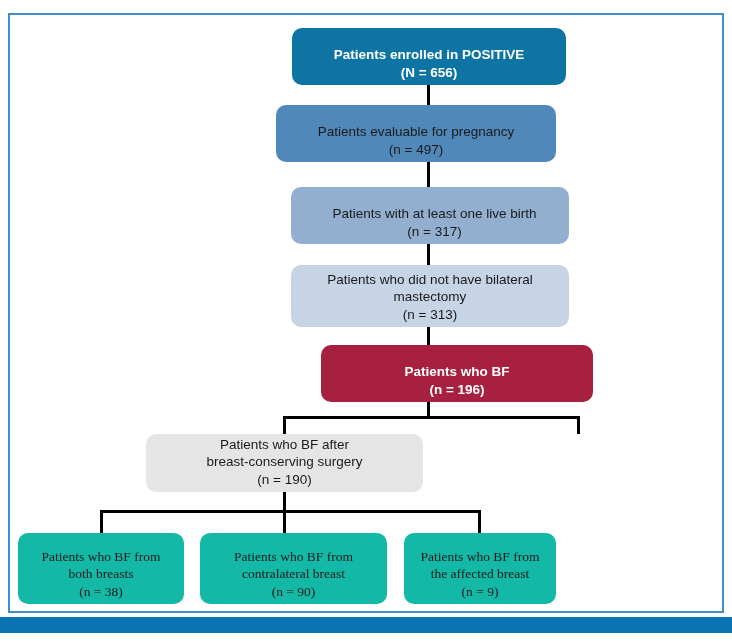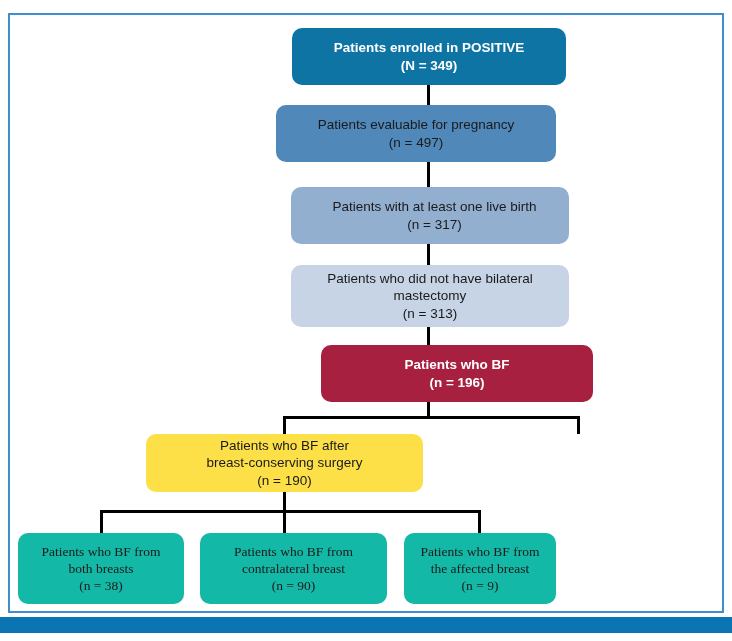--- a/index.html
+++ b/index.html
@@ -23,36 +23,36 @@
     position: absolute;
     left: 0; top: 617px;
     width: 732px; height: 16px;
     background: #0B74B2;
   }
   .box {
     position: absolute;
     border-radius: 10px;
     display: flex;
     flex-direction: column;
-    justify-content: center;
+    justify-content: flex-end;
     align-items: center;
     text-align: center;
     font-size: 13.5px;
     line-height: 1.28;
     color: #1a1a1a;
     box-sizing: border-box;
     padding: 4px 8px;
   }
   .box .label { white-space: pre-line; }
   .c-b1 { background: #0E74A4; color: #ffffff; font-weight: bold; }
   .c-b2 { background: #5088BA; }
   .c-b3 { background: #92AFD0; }
   .c-b4 { background: #C6D4E6; }
   .c-r1 { background: #A82040; color: #ffffff; font-weight: bold; margin-left: 28px; }
-  .c-r2 { background: #fde047; }
+  .c-r2 { background: #e5e5e5; }
   .c-r3 { background: #14b8a6; font-family: Liberation Serif, serif; }
   .line { position: absolute; background: #000000; }
 
   
   .n0 { left:292px; top:28px;  width:274px; height:57px; }
   .n1 { left:276px; top:105px; width:280px; height:57px; }
   .n2 { left:291px; top:187px; width:278px; height:57px;padding-left:17px; }
   .n3 { left:291px; top:265px; width:278px; height:62px;padding-left:8px; }
   .n4 { left:293px; top:345px; width:272px; height:57px; }
   .n5 { left:146px; top:434px; width:277px; height:58px; }
@@ -90,21 +90,21 @@
   <div class="line h1"></div>
   <div class="line l6"></div>
   <div class="line l7"></div>
   <div class="line l8"></div>
   <div class="line h2"></div>
   <div class="line l9"></div>
   <div class="line l10"></div>
 
   <div class="box c-b1 n0">
     <div class="label">Patients enrolled in POSITIVE</div>
-    <div class="count">(N = 349)</div>
+    <div class="count">(N = 656)</div>
   </div>
 
   <div class="box c-b2 n1">
     <div class="label">Patients evaluable for pregnancy</div>
     <div class="count">(n = 497)</div>
   </div>
 
   <div class="box c-b3 n2">
     <div class="label">Patients with at least one live birth</div>
     <div class="count">(n = 317)</div>

